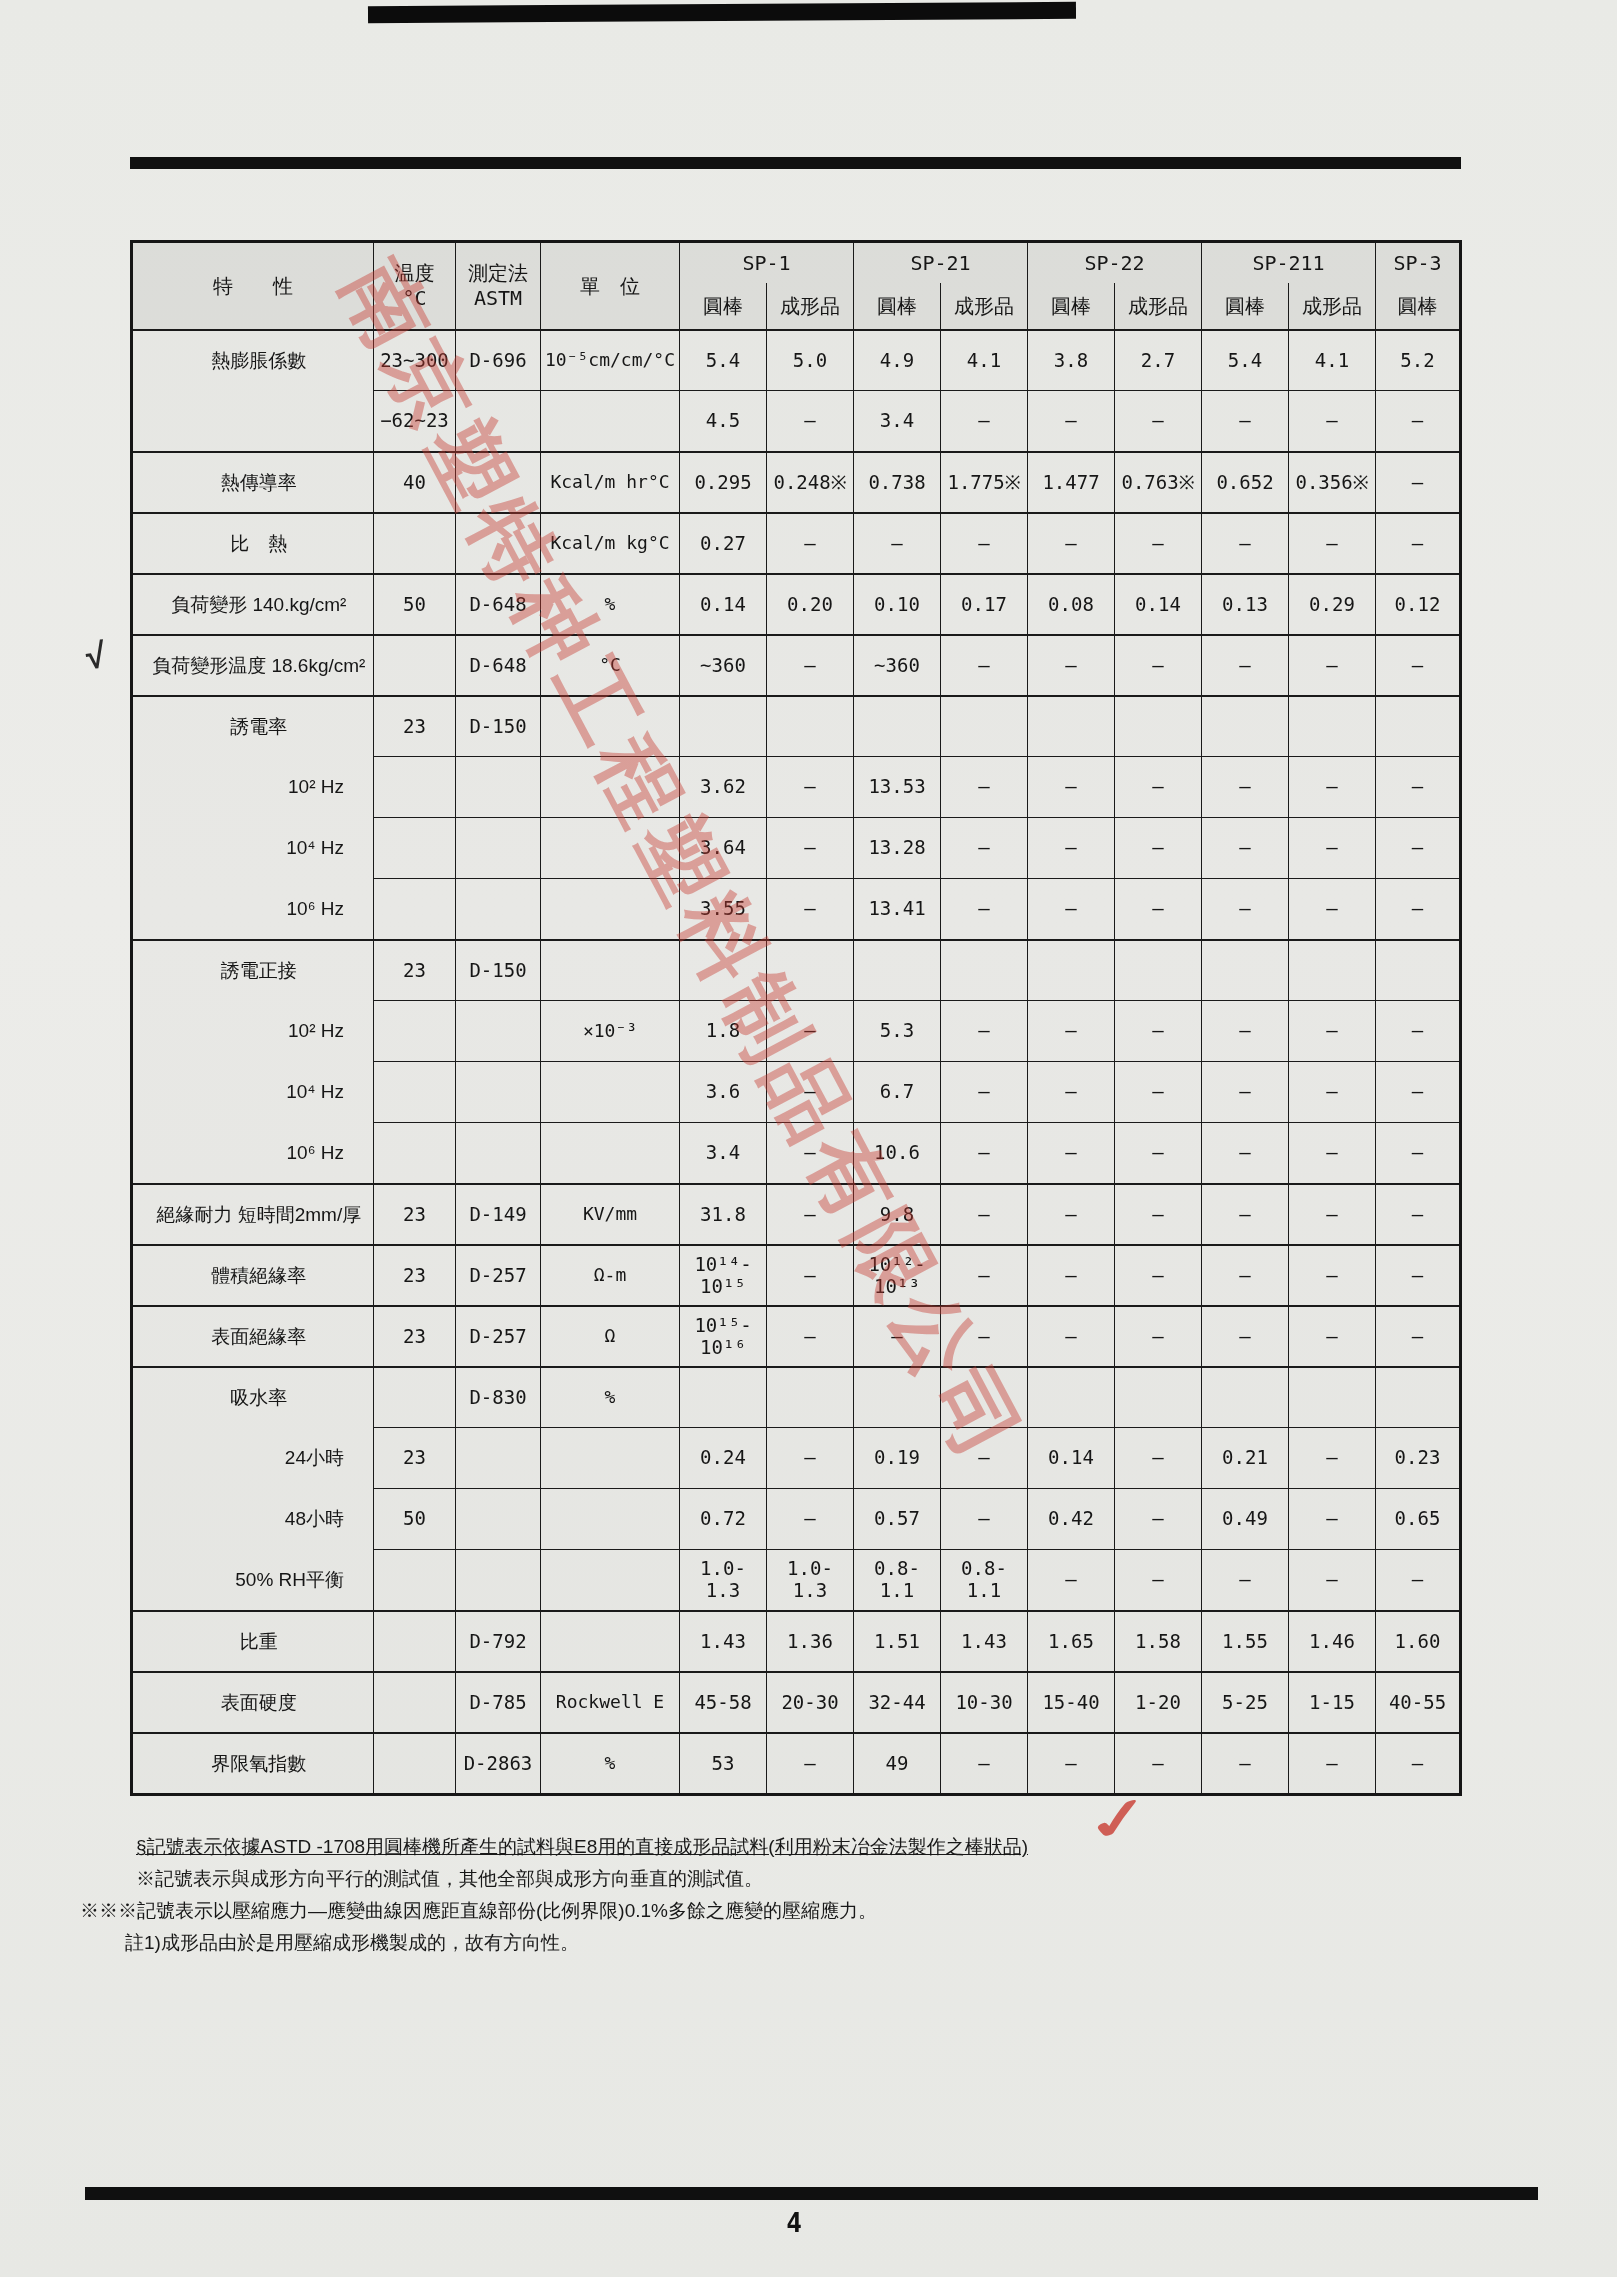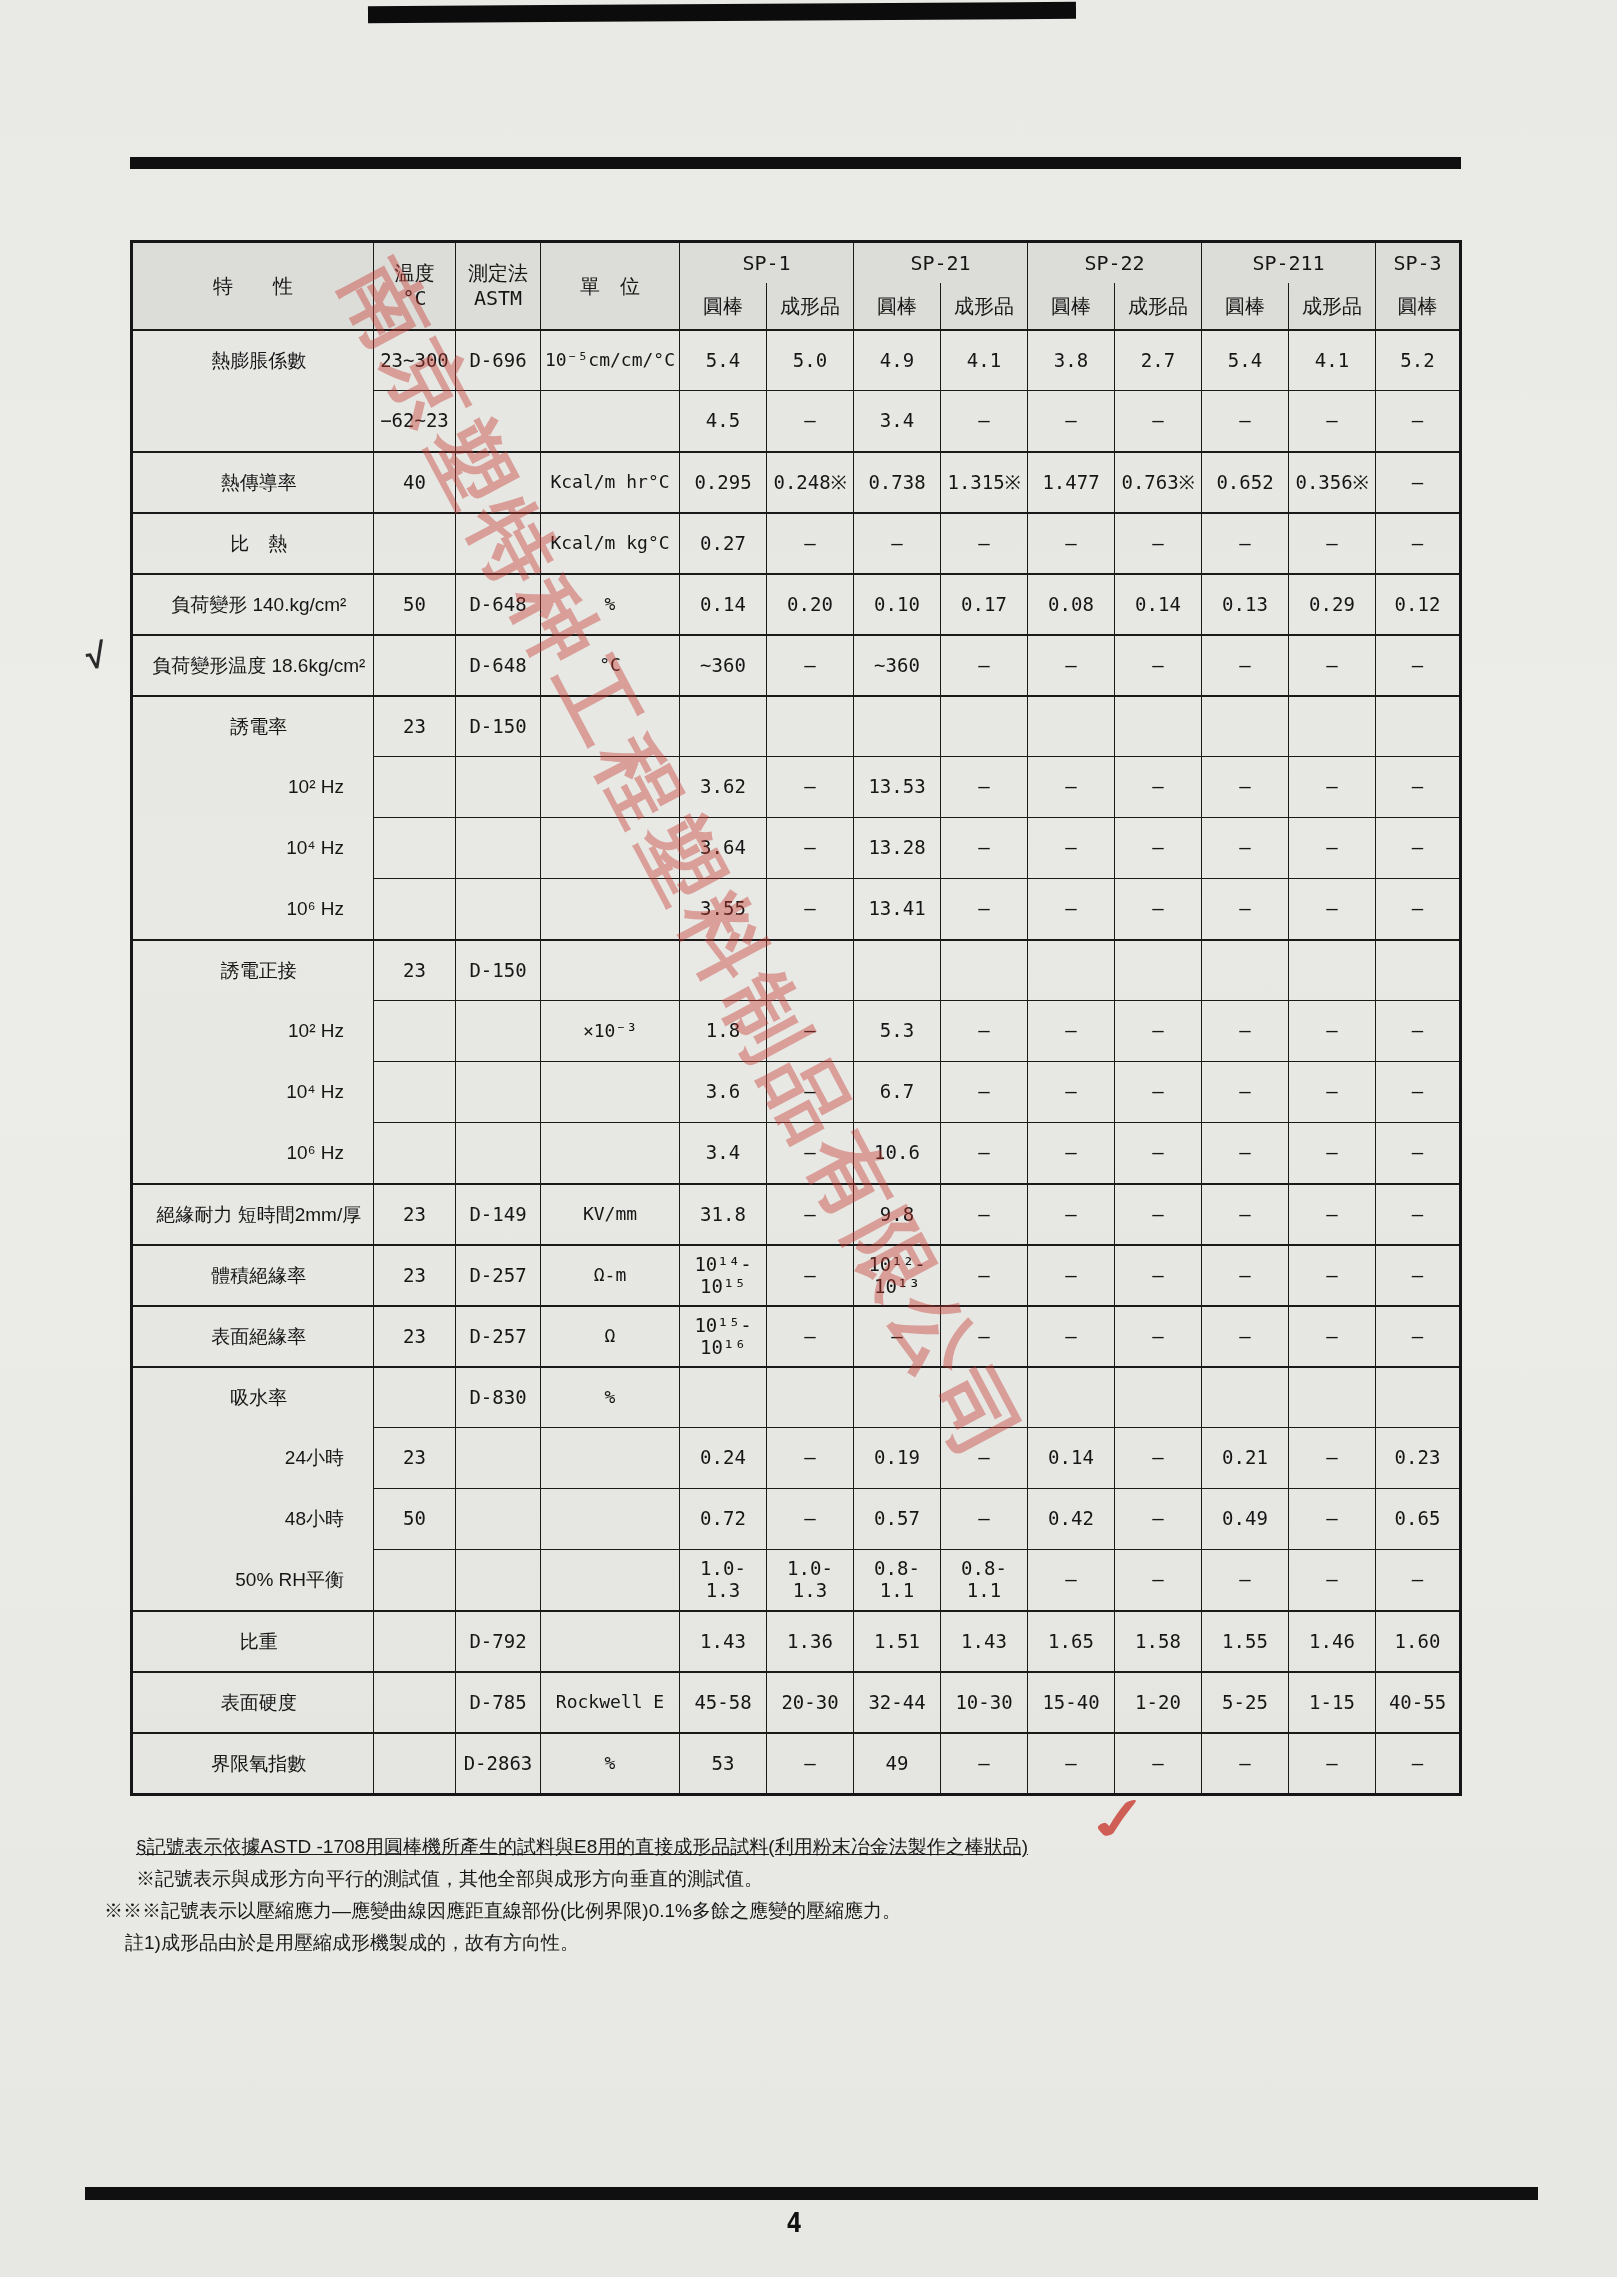--- a/index.html
+++ b/index.html
@@ -142,21 +142,21 @@
           <td class="val">—</td>
         </tr>
         <tr class="section">
           <td class="prop">熱傳導率</td>
           <td class="temp">40</td>
           <td class="astm"></td>
           <td class="unit">Kcal/m hr°C</td>
           <td class="val">0.295</td>
           <td class="val">0.248※</td>
           <td class="val">0.738</td>
-          <td class="val">1.315※</td>
+          <td class="val">1.775※</td>
           <td class="val">1.477</td>
           <td class="val">0.763※</td>
           <td class="val">0.652</td>
           <td class="val">0.356※</td>
           <td class="val">—</td>
         </tr>
         <tr class="section">
           <td class="prop">比　熱</td>
           <td class="temp"></td>
           <td class="astm"></td>
@@ -473,20 +473,20 @@
           <td class="val">—</td>
           <td class="val">—</td>
           <td class="val">—</td>
         </tr>
       </tbody>
   </table>
 
   <div class="footnotes">
       <div class="fn" style="margin-left: 136px; text-decoration: underline;">§記號表示依據ASTD -1708用圓棒機所產生的試料與E8用的直接成形品試料(利用粉末冶金法製作之棒狀品)</div>
       <div class="fn" style="margin-left: 136px;">※記號表示與成形方向平行的測試值，其他全部與成形方向垂直的測試值。</div>
-      <div class="fn" style="margin-left: 104px;">※※※記號表示以壓縮應力—應變曲線因應距直線部份(比例界限)0.1%多餘之應變的壓縮應力。</div>
+      <div class="fn" style="margin-left: 80px;">※※※記號表示以壓縮應力—應變曲線因應距直線部份(比例界限)0.1%多餘之應變的壓縮應力。</div>
       <div class="fn" style="margin-left: 125px;">註1)成形品由於是用壓縮成形機製成的，故有方向性。</div>
     </div>
 
   <div class="rule-bottom"></div>
   <div class="pagenum">4</div>
 </div>
 
 
 </body></html>

